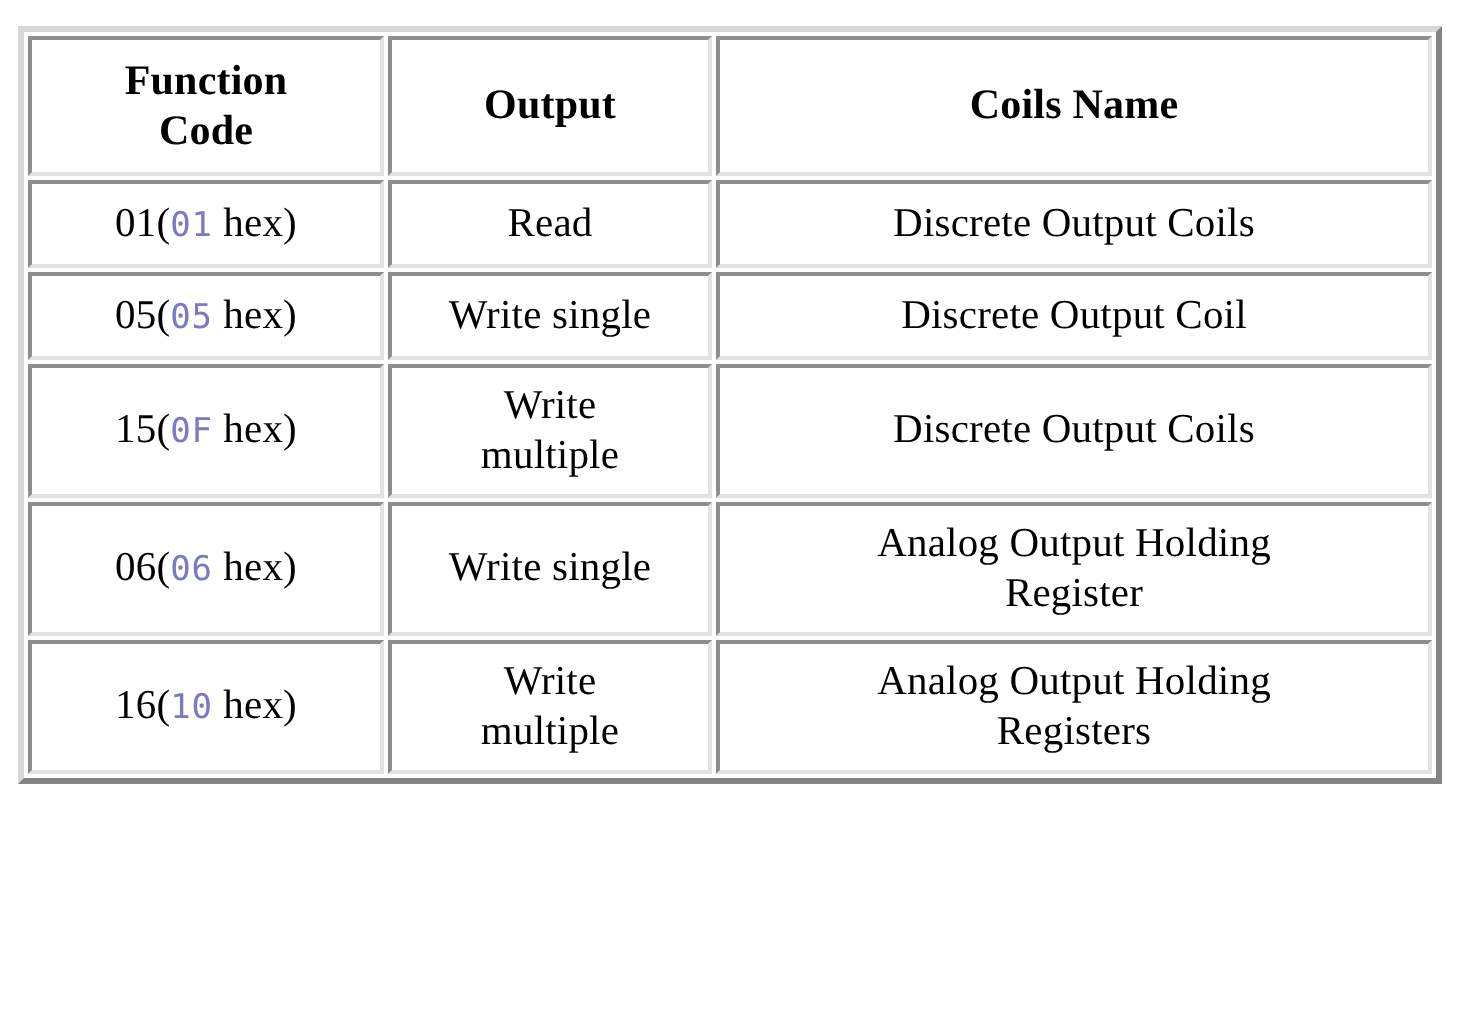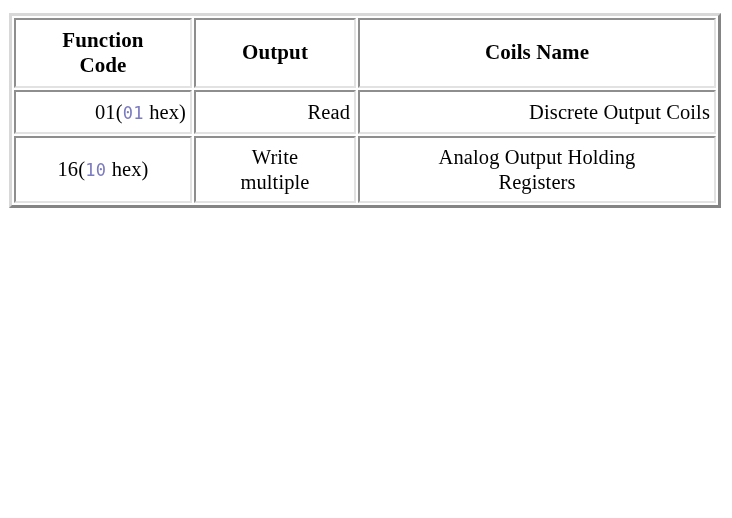--- a/index.html
+++ b/index.html
@@ -62,21 +62,21 @@
     letter-spacing: 0.1px;
   }
 
   
   .fc-table tbody td {
     font-size: 20.5px;
     line-height: 1.22;
     letter-spacing: 0.1px;
   }
 
-  tr.r-1line td { height: 36px; text-align: right; }
+  tr.r-1line td { height: 36px; }
   tr.r-2line td { height: 59px; }
 
   
   .hexval {
     font-family: "DejaVu Sans Mono", "Liberation Mono", monospace;
     color: #7b7bc0;
     font-size: 17px;
     letter-spacing: 0.4px;
   }
 
@@ -116,25 +116,46 @@
     </thead>
 
     <tbody>
 
       <tr class="r-1line">
         <td class="code-cell"><span>01</span><span>(</span><span class="hexval">01</span><span> hex)</span></td>
         <td><span>Read</span></td>
         <td><span>Discrete Output Coils</span></td>
       </tr>
 
+      <tr class="r-1line">
+        <td class="code-cell"><span>05</span><span>(</span><span class="hexval">05</span><span> hex)</span></td>
+        <td><span>Write single</span></td>
+        <td><span>Discrete Output Coil</span></td>
+      </tr>
+
+      <tr class="r-2line">
+        <td class="code-cell"><span>15</span><span>(</span><span class="hexval">0F</span><span> hex)</span></td>
+        <td>
+          <span class="twoline">Write</span>
+          <span class="twoline">multiple</span>
+        </td>
+        <td><span>Discrete Output Coils</span></td>
+      </tr>
 
 
 
 
-
+      <tr class="r-2line">
+        <td class="code-cell"><span>06</span><span>(</span><span class="hexval">06</span><span> hex)</span></td>
+        <td><span>Write single</span></td>
+        <td>
+          <span class="twoline">Analog Output Holding</span>
+          <span class="twoline">Register</span>
+        </td>
+      </tr>
 
       <tr class="r-2line">
         <td class="code-cell"><span>16</span><span>(</span><span class="hexval">10</span><span> hex)</span></td>
         <td>
           <span class="twoline">Write</span>
           <span class="twoline">multiple</span>
         </td>
         <td>
           <span class="twoline">Analog Output Holding</span>
           <span class="twoline">Registers</span>

